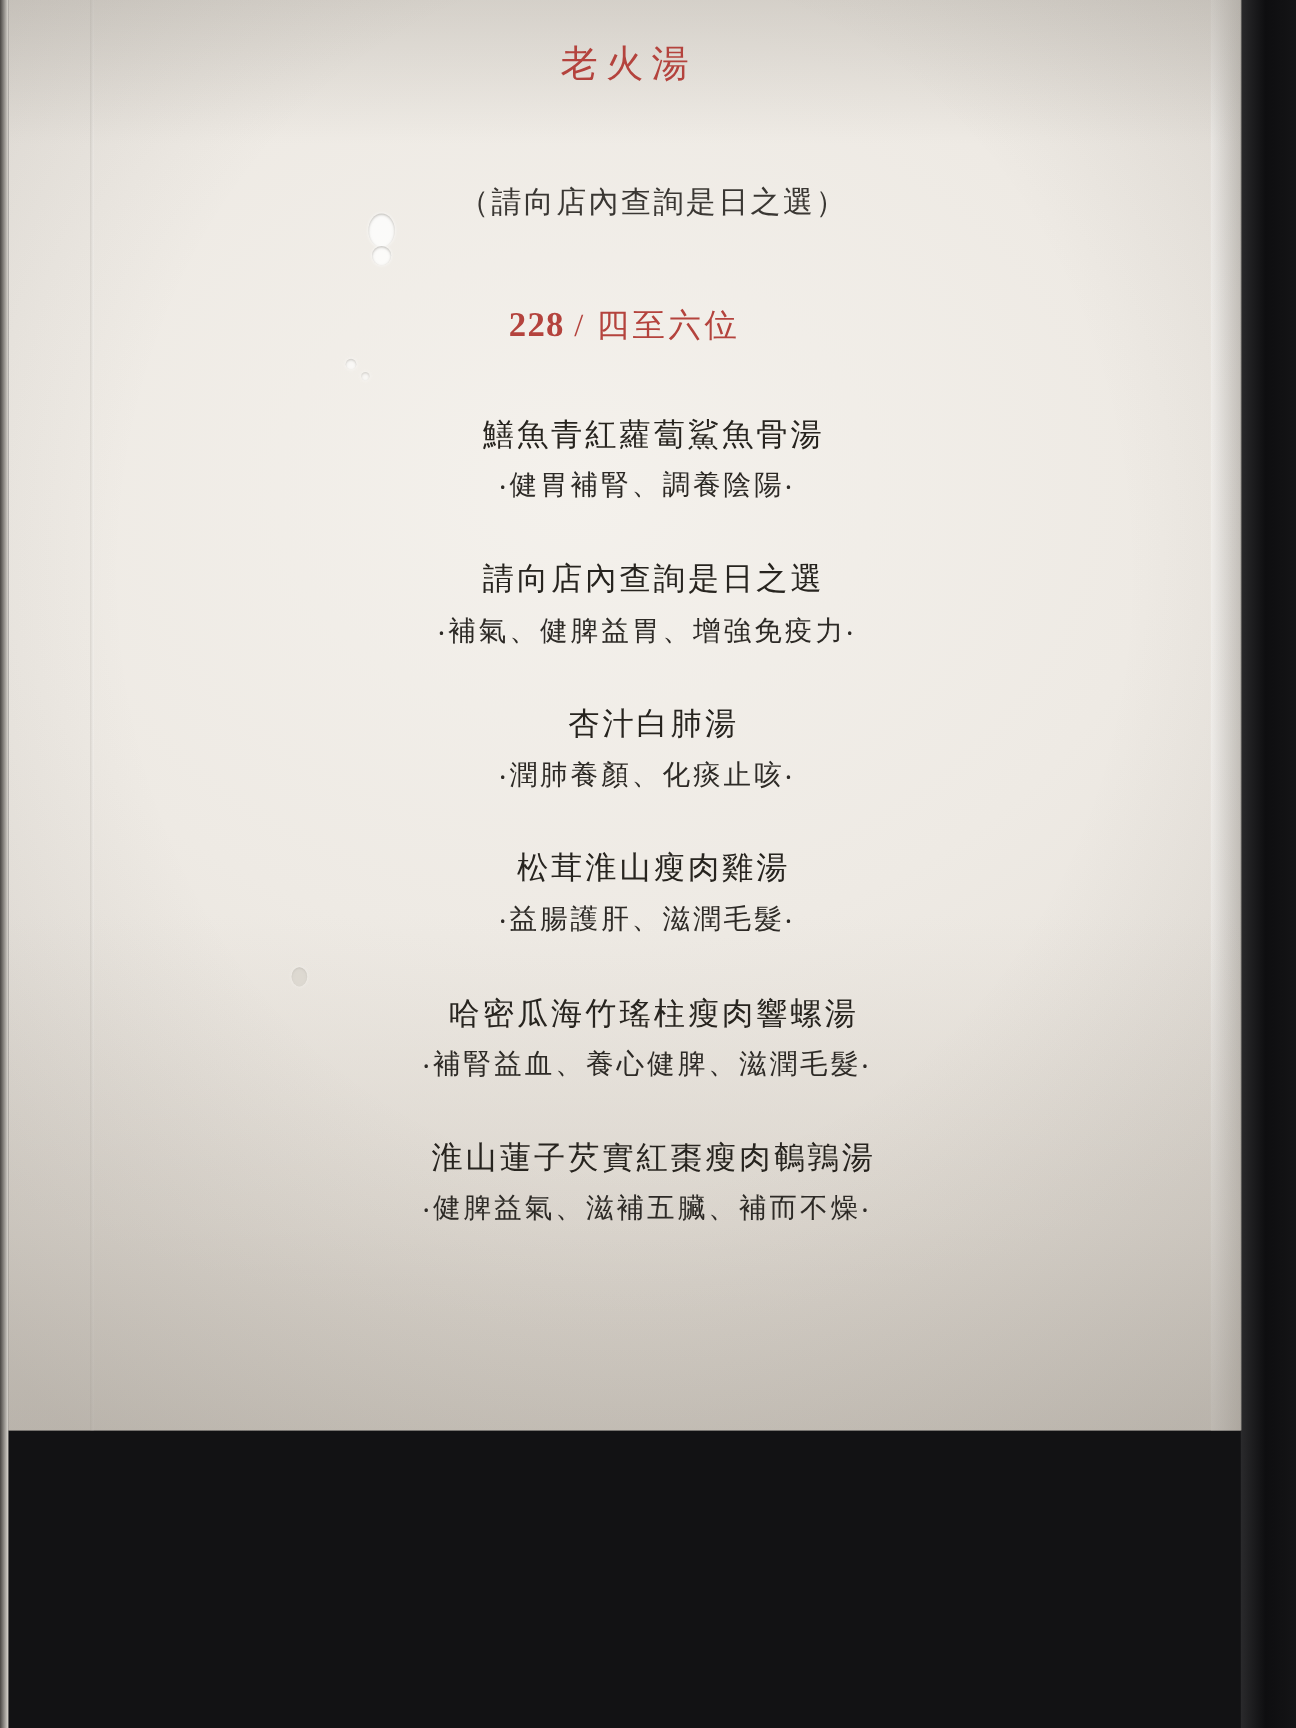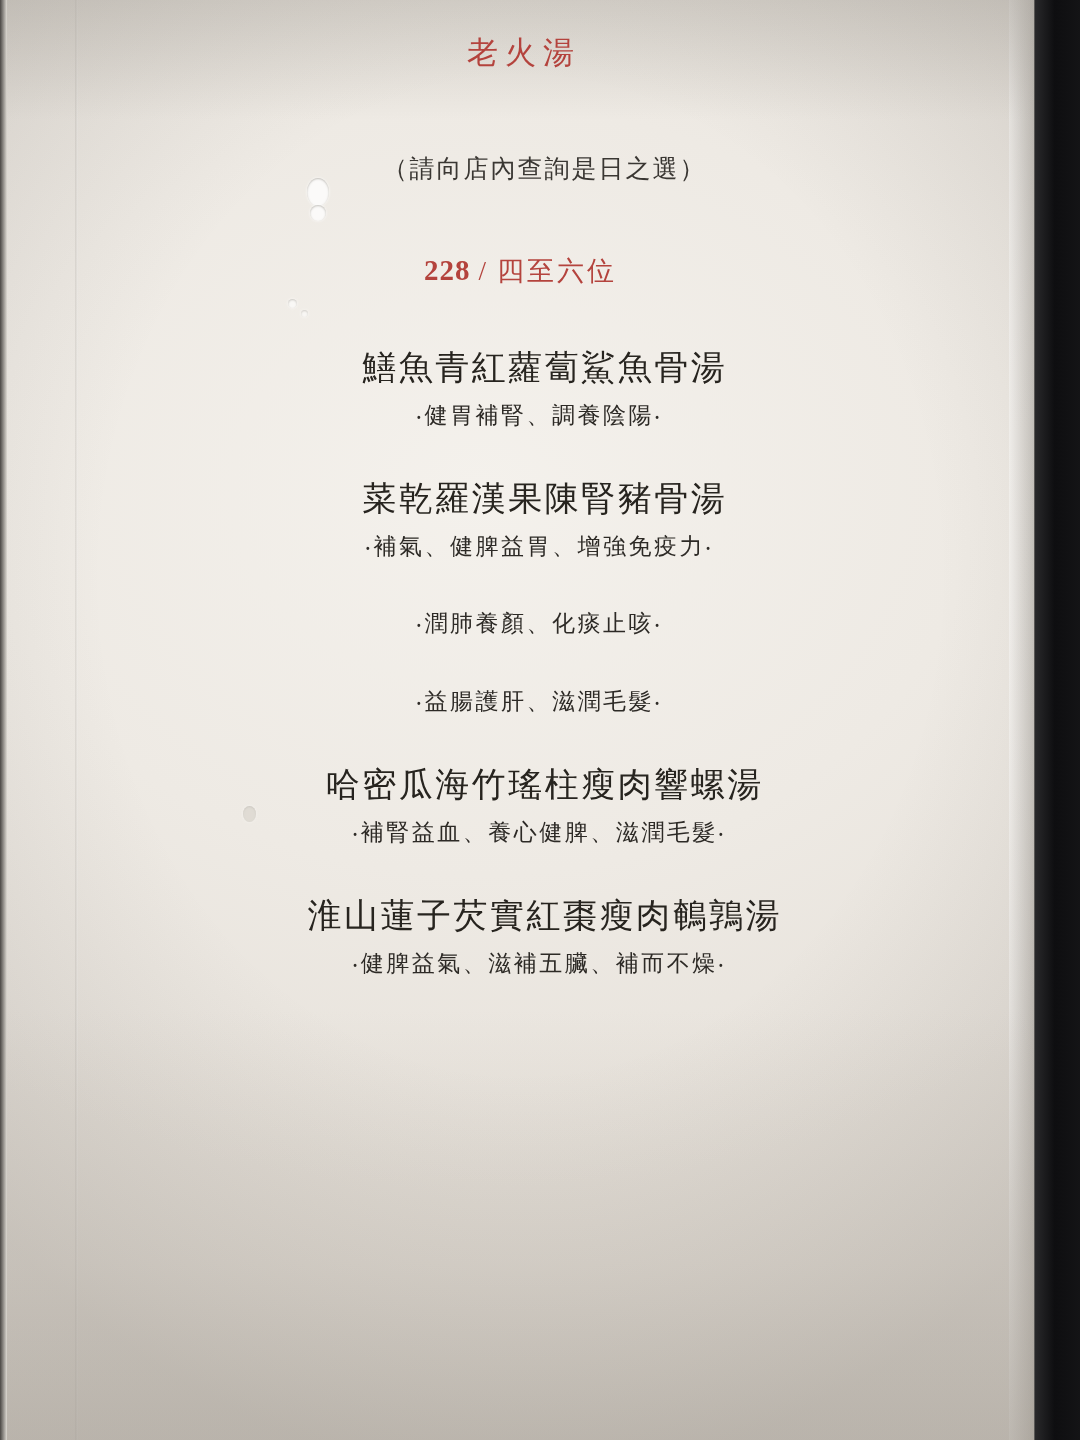--- a/index.html
+++ b/index.html
@@ -42,21 +42,21 @@
     height: 100%;
     background: linear-gradient(to right, #4a4744 0%, #ddd9d2 100%);
   }
 
   
   .page {
     position: absolute;
     top: 0;
     left: 7px;
     width: 1027px;
-    height: 1440px;
+    height: 1192px;
     background:
       radial-gradient(ellipse 900px 700px at 46% 34%, #f4f1ec 0%, #eeeae4 55%, #e6e1da 100%);
   }
 
   
   .seam {
     position: absolute;
     top: 0;
     left: 68px;
     width: 3px;
@@ -149,21 +149,21 @@
 
   .items {
     margin-top: 56px;
   }
 
   .item {
     margin-bottom: 44px;
   }
   .item-name {
     color: #27241f;
-    font-size: 34px;
+    font-size: 26px;
     letter-spacing: 2.5px;
     line-height: 1.35;
     text-indent: 2.5px;
     padding-left: 46px;
   }
   .item-desc {
     color: #2d2a26;
     font-size: 23px;
     letter-spacing: 2.5px;
     line-height: 1.45;
@@ -206,29 +206,31 @@
 
       <div class="items">
 
         <div class="item">
           <div class="item-name">鱔魚青紅蘿蔔鯊魚骨湯</div>
           <div class="item-desc">‧健胃補腎、調養陰陽‧</div>
         </div>
 
 
         <div class="item">
-          <div class="item-name">菜乾羅漢果陳腎豬骨湯</div>
+          <div class="item-name">請向店內查詢是日之選</div>
           <div class="item-desc">‧補氣、健脾益胃、增強免疫力‧</div>
         </div>
 
         <div class="item">
+          <div class="item-name">杏汁白肺湯</div>
           <div class="item-desc">‧潤肺養顏、化痰止咳‧</div>
         </div>
 
         <div class="item">
+          <div class="item-name">松茸淮山瘦肉雞湯</div>
           <div class="item-desc">‧益腸護肝、滋潤毛髮‧</div>
         </div>
 
         <div class="item">
           <div class="item-name">哈密瓜海竹瑤柱瘦肉響螺湯</div>
           <div class="item-desc">‧補腎益血、養心健脾、滋潤毛髮‧</div>
         </div>
 
         <div class="item">
           <div class="item-name">淮山蓮子芡實紅棗瘦肉鵪鶉湯</div>

